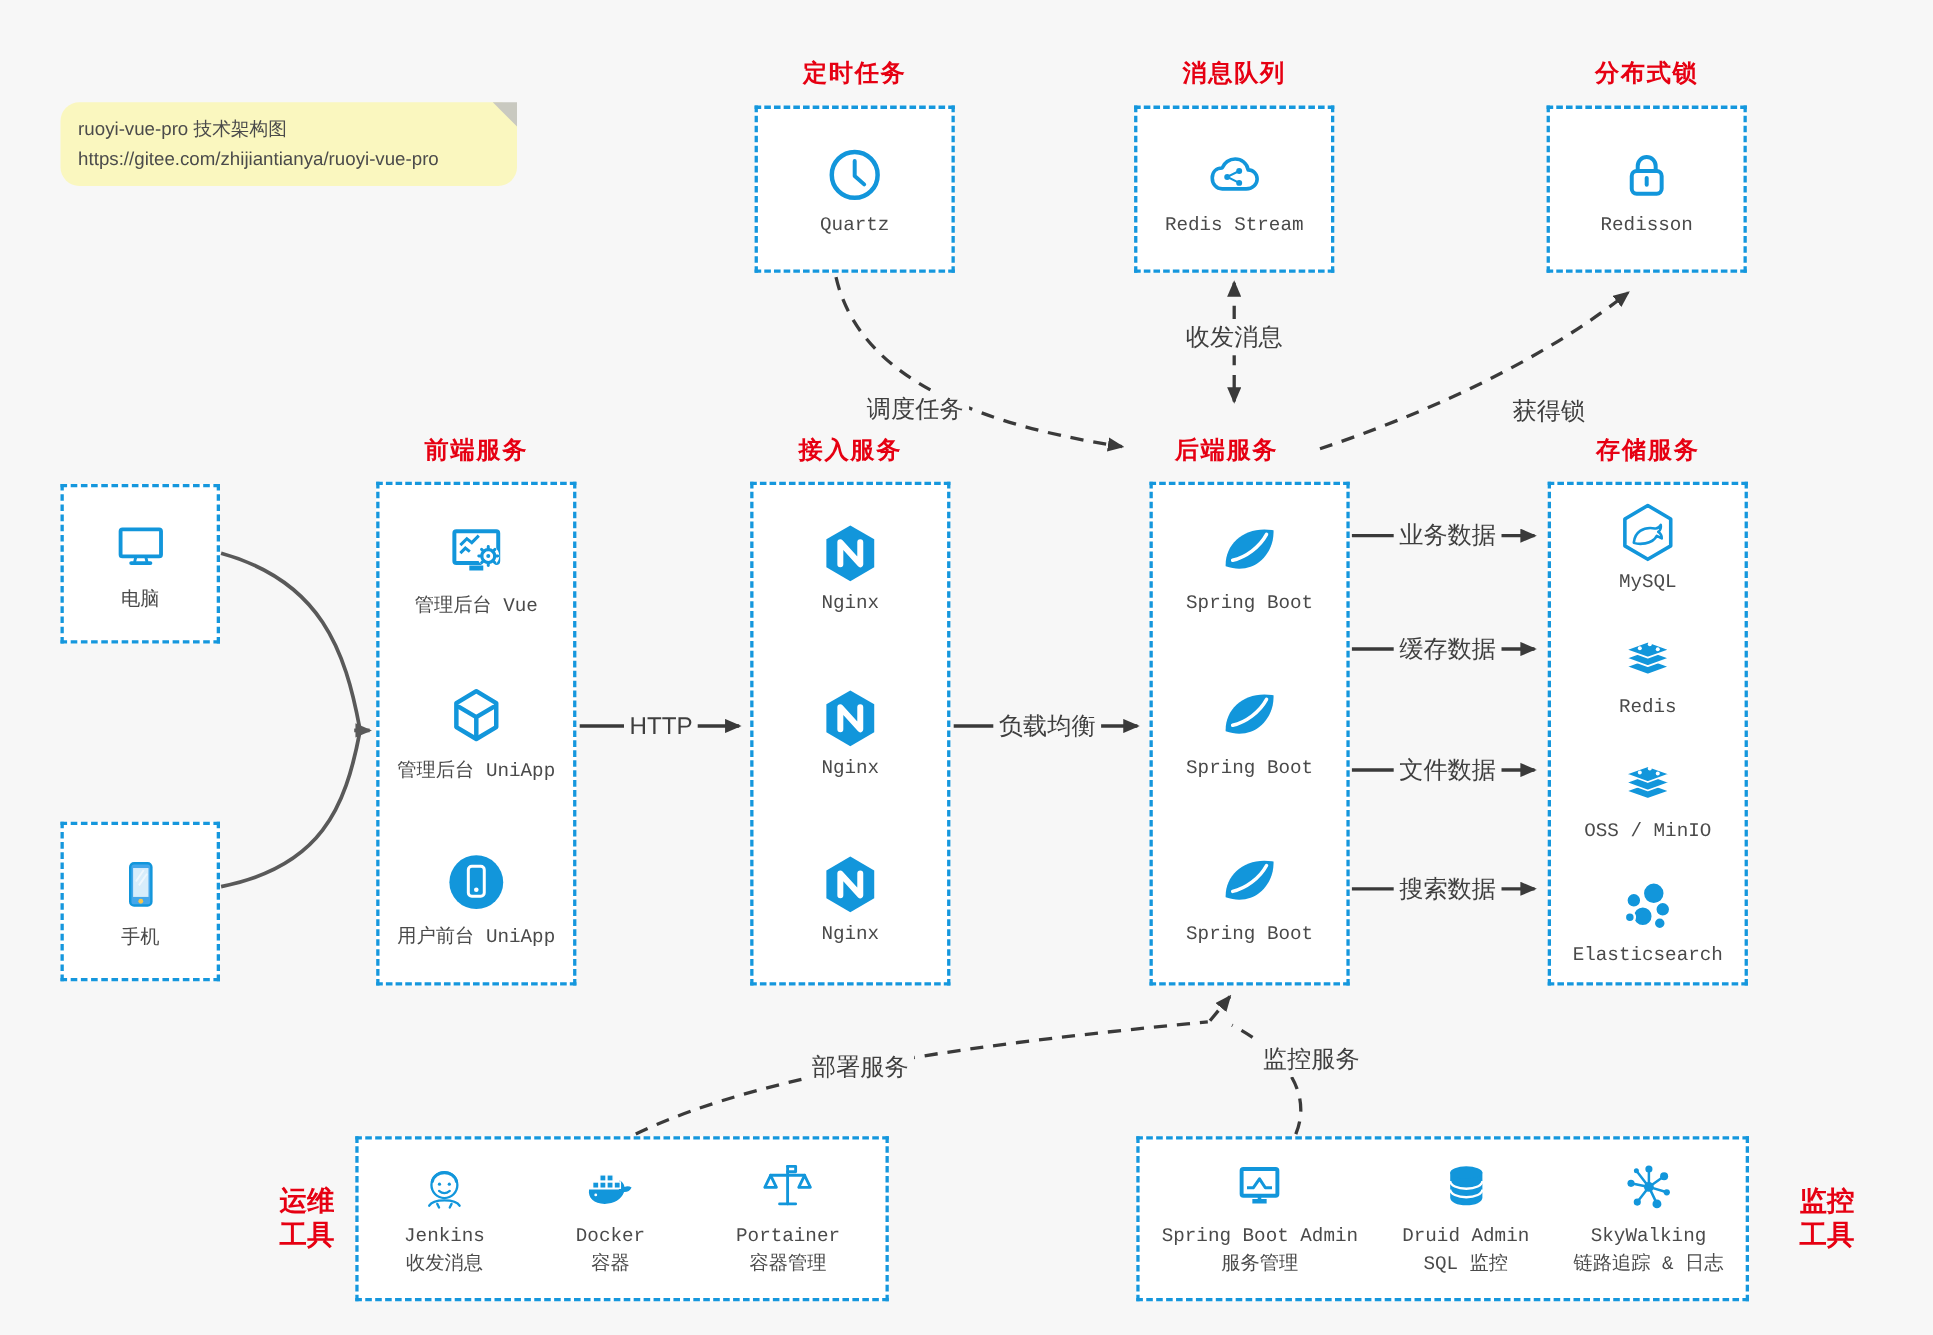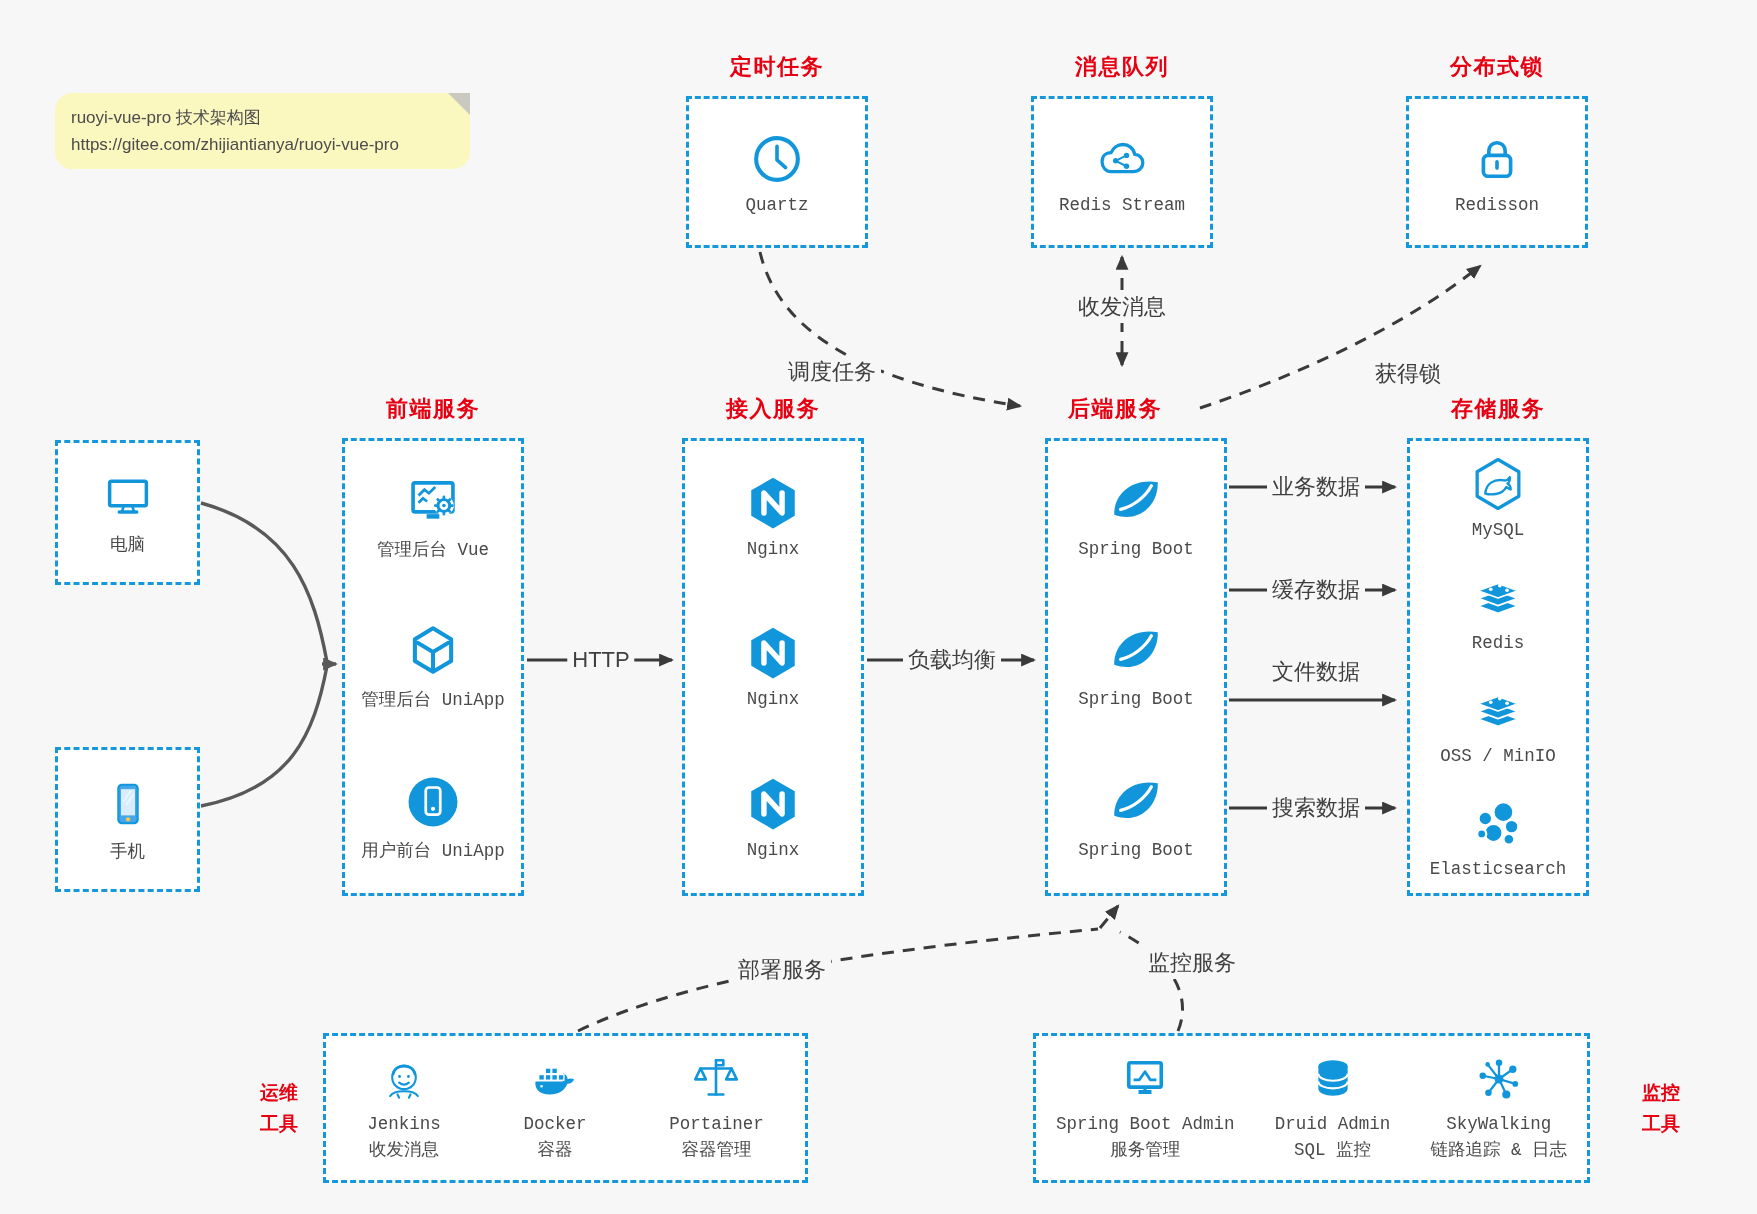--- a/index.html
+++ b/index.html
@@ -10,21 +10,21 @@
         display:flex;align-items:center;justify-content:space-around;box-sizing:border-box;}
   .gbox.v{flex-direction:column;}
   .vitem{display:flex;flex-direction:column;align-items:center;gap:7px;font-family:Liberation Mono, monospace;}
   .ic{width:58px;height:58px;display:block;}
   .ic.small{width:52px;height:52px;}
   .ic.client{width:56px;height:56px;}
   .ilabel{font-size:17.5px;color:#4a4a4a;white-space:nowrap;}
   .bitem .ilabel{text-align:center;line-height:1.45;}
   .toptitle,.coltitle{position:absolute;width:182px;text-align:center;font-size:22px;
         font-weight:bold;color:#e60012;z-index:2;letter-spacing:1.5px;white-space:nowrap;}
-  .sidelabel{position:absolute;z-index:2;width:72px;font-size:19px;font-weight:bold;
+  .sidelabel{position:absolute;z-index:2;width:72px;font-size:25px;font-weight:bold;
         color:#e60012;text-align:center;line-height:31px;}
   .el{position:absolute;z-index:3;transform:translate(-50%,-50%);background:#f7f7f7;
       padding:1px 5px;font-size:22px;color:#3f3f3f;white-space:nowrap;}
   .note{position:absolute;left:55px;top:93px;width:415px;z-index:2;background:#faf7bf;
         padding:11px 16px;box-sizing:border-box;font-size:17px;color:#4b4b4b;line-height:1.6;border-radius:17px;}
   .note .fold{position:absolute;top:0;right:0;width:0;height:0;
         border-top:22px solid #c9c9c0;border-left:22px solid transparent;}
   .symbols{position:absolute;width:0;height:0;overflow:hidden;}
 </style>
 </head>
@@ -426,21 +426,21 @@
         <div>SkyWalking</div>
         <div>链路追踪 &amp; 日志</div>
       </div>
     </div>
   </div>
 
   <div class="el" style="left:601px;top:660px">HTTP</div>
   <div class="el" style="left:952px;top:660px">负载均衡</div>
   <div class="el" style="left:1316px;top:487px">业务数据</div>
   <div class="el" style="left:1316px;top:590px">缓存数据</div>
-  <div class="el" style="left:1316px;top:672px">文件数据</div>
+  <div class="el" style="left:1316px;top:700px">文件数据</div>
   <div class="el" style="left:1316px;top:808px">搜索数据</div>
   <div class="el" style="left:832px;top:372px">调度任务</div>
   <div class="el" style="left:1122px;top:307px">收发消息</div>
   <div class="el" style="left:1408px;top:374px">获得锁</div>
   <div class="el" style="left:782px;top:970px">部署服务</div>
   <div class="el" style="left:1192px;top:963px">监控服务</div>
 
 </div>
 
 </body></html>

